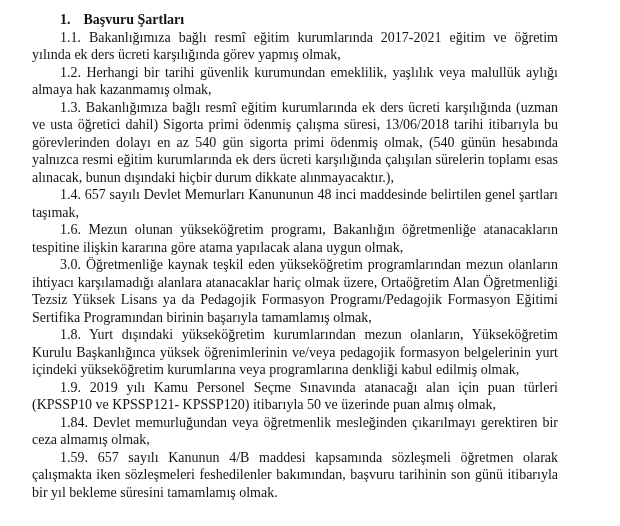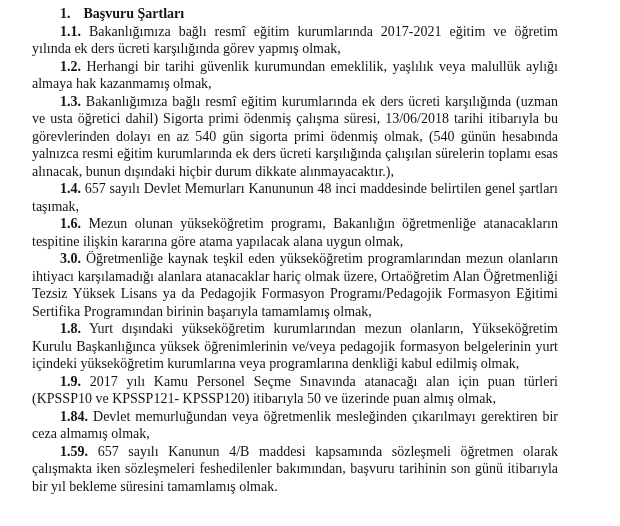--- a/index.html
+++ b/index.html
@@ -6,41 +6,41 @@
   body {
     width: 620px;
     height: 526px;
     background: #ffffff;
     overflow: hidden;
   }
   .page {
     box-sizing: border-box;
     width: 588px;
     height: 526px;
-    padding: 5px 30px 4px 32px;
+    padding: 11px 30px 4px 32px;
     background: #ffffff;
     color: #141414;
     font-family: "Liberation Serif", "DejaVu Serif", serif;
     font-size: 14px;
     line-height: 17.5px;
   }
   .heading {
     margin: 0;
     text-indent: 28px;
     font-weight: bold;
     font-size: 14px;
     line-height: 17.5px;
   }
   .heading .heading-num { margin-right: 13px; }
   .item {
     margin: 0;
     text-indent: 28px;
     text-align: justify;
   }
-  .item b { font-weight: bold; }
+  .item b { font-weight: normal; }
 </style>
 </head>
 <body>
 
 <div class="page">
 
   <p class="heading"><span class="heading-num">1.</span><span>Başvuru Şartları</span></p>
 
   <p class="item"><b>1.1.</b> <span>Bakanlığımıza bağlı resmî eğitim kurumlarında 2017-2021 eğitim ve öğretim yılında ek ders ücreti karşılığında görev yapmış olmak,</span></p>
 
@@ -50,19 +50,19 @@
 
   <p class="item"><b>1.4.</b> <span>657 sayılı Devlet Memurları Kanununun 48 inci maddesinde belirtilen genel şartları taşımak,</span></p>
 
 
   <p class="item"><b>1.6.</b> <span>Mezun olunan yükseköğretim programı, Bakanlığın öğretmenliğe atanacakların tespitine ilişkin kararına göre atama yapılacak alana uygun olmak,</span></p>
 
   <p class="item"><b>3.0.</b> <span>Öğretmenliğe kaynak teşkil eden yükseköğretim programlarından mezun olanların ihtiyacı karşılamadığı alanlara atanacaklar hariç olmak üzere, Ortaöğretim Alan Öğretmenliği Tezsiz Yüksek Lisans ya da Pedagojik Formasyon Programı/Pedagojik Formasyon Eğitimi Sertifika Programından birinin başarıyla tamamlamış olmak,</span></p>
 
   <p class="item"><b>1.8.</b> <span>Yurt dışındaki yükseköğretim kurumlarından mezun olanların, Yükseköğretim Kurulu Başkanlığınca yüksek öğrenimlerinin ve/veya pedagojik formasyon belgelerinin yurt içindeki yükseköğretim kurumlarına veya programlarına denkliği kabul edilmiş olmak,</span></p>
 
-  <p class="item"><b>1.9.</b> <span>2017 yılı Kamu Personel Seçme Sınavında atanacağı alan için puan türleri (KPSSP10 ve KPSSP121- KPSSP120) itibarıyla 50 ve üzerinde puan almış olmak,</span></p>
+  <p class="item"><b>1.9.</b> <span>2019 yılı Kamu Personel Seçme Sınavında atanacağı alan için puan türleri (KPSSP10 ve KPSSP121- KPSSP120) itibarıyla 50 ve üzerinde puan almış olmak,</span></p>
 
   <p class="item"><b>1.84.</b> <span>Devlet memurluğundan veya öğretmenlik mesleğinden çıkarılmayı gerektiren bir ceza almamış olmak,</span></p>
 
   <p class="item"><b>1.59.</b> <span>657 sayılı Kanunun 4/B maddesi kapsamında sözleşmeli öğretmen olarak çalışmakta iken sözleşmeleri feshedilenler bakımından, başvuru tarihinin son günü itibarıyla bir yıl bekleme süresini tamamlamış olmak.</span></p>
 
 </div>
 
 </body></html>

